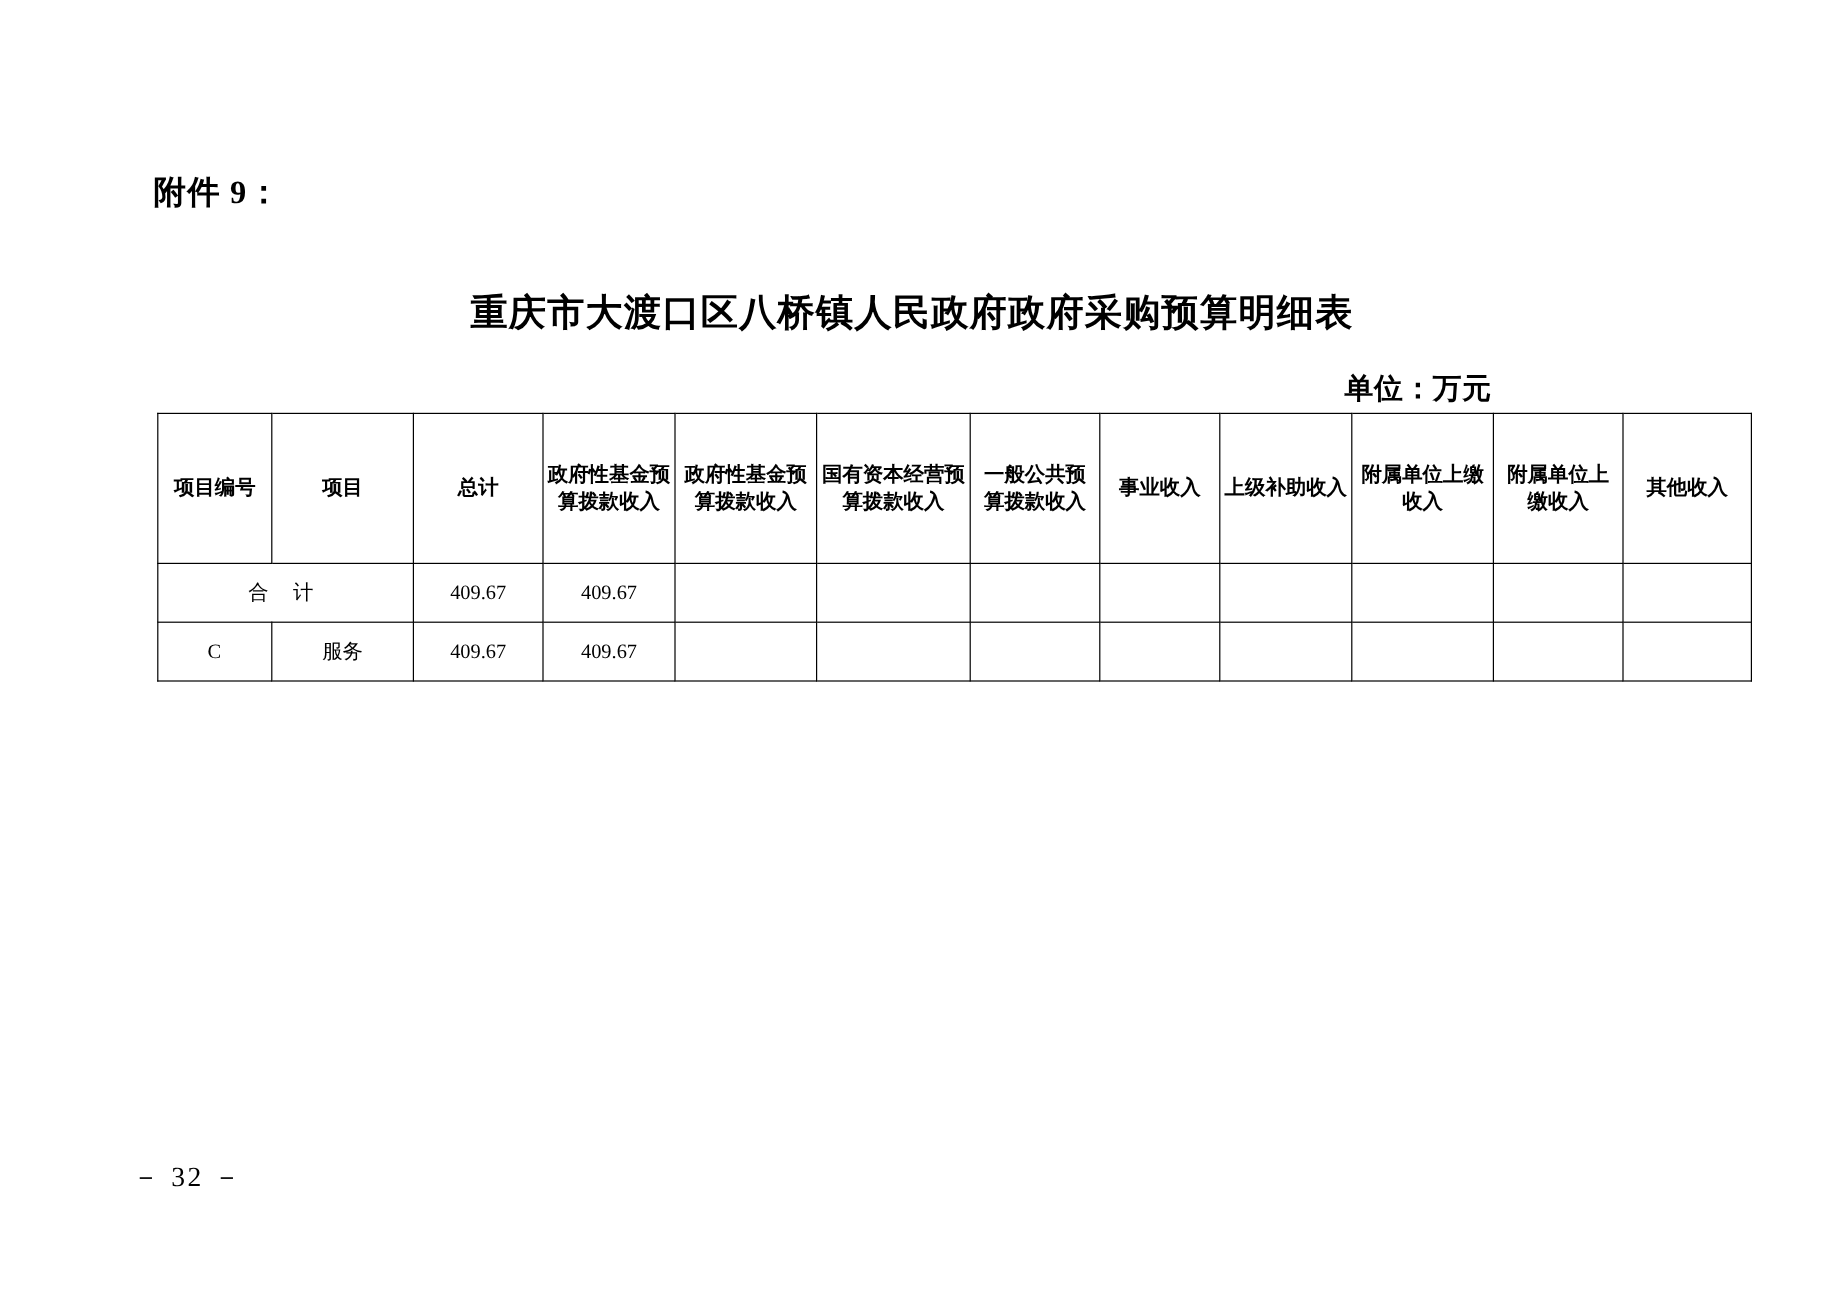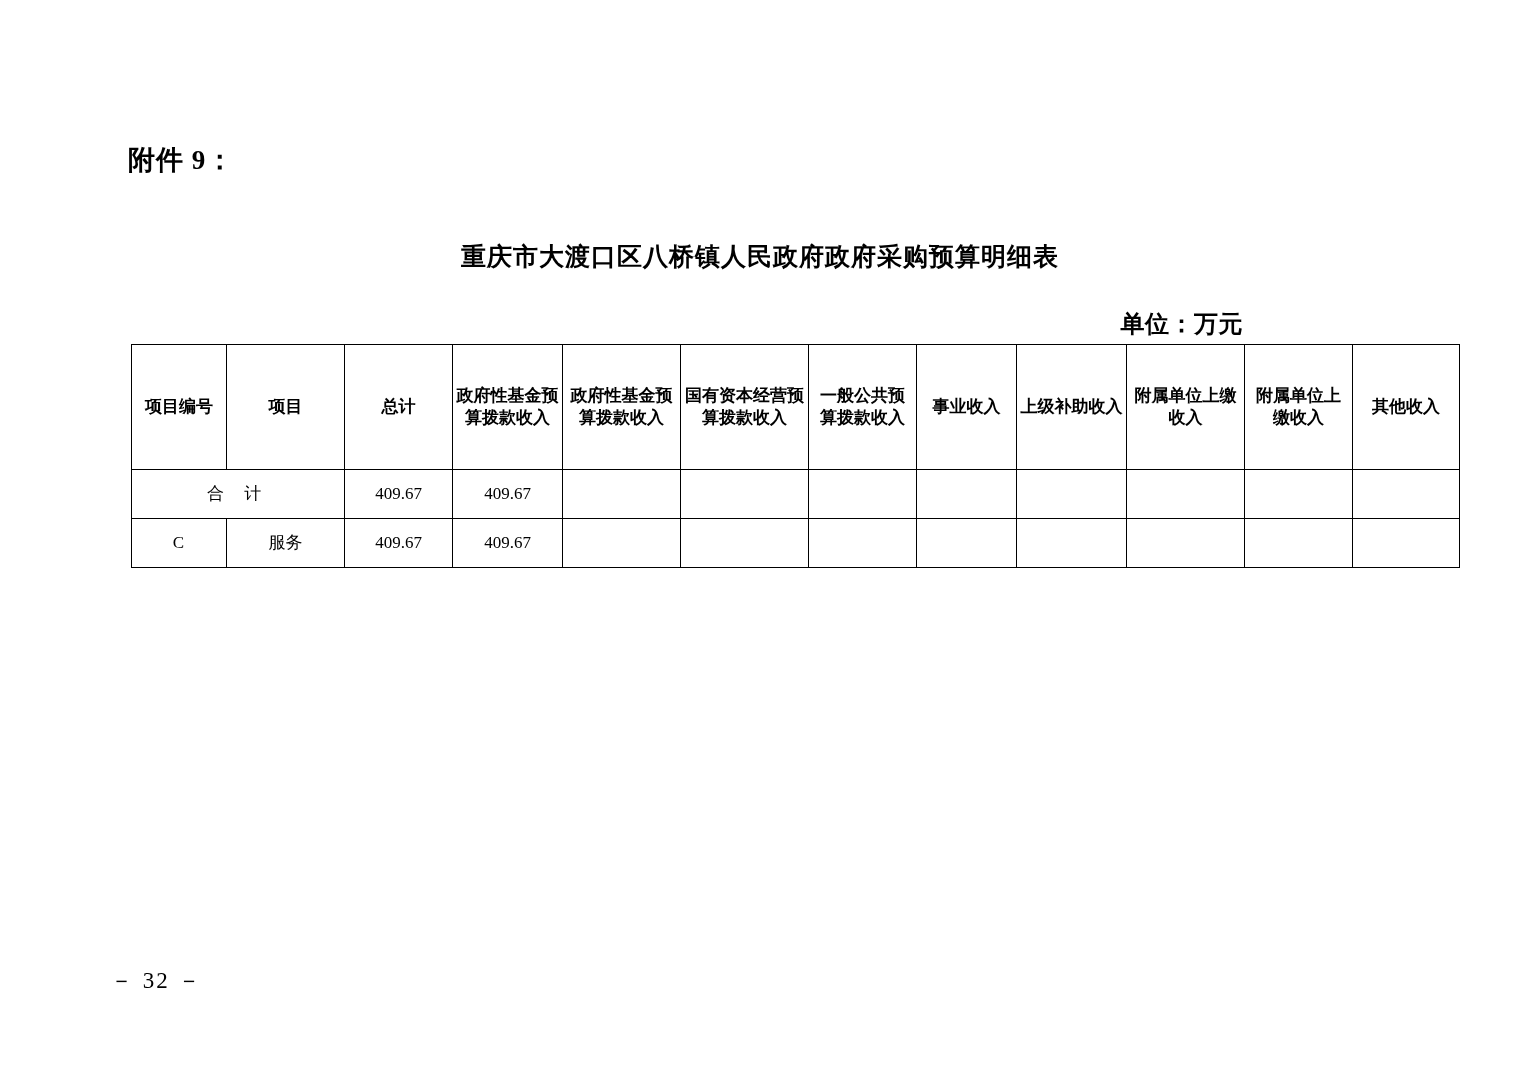--- a/index.html
+++ b/index.html
@@ -29,21 +29,21 @@
     font-weight: bold;
     letter-spacing: 1px;
     font-family: "Liberation Serif", "DejaVu Serif", serif;
   }
   .doc-title {
     position: absolute;
     left: 0;
     top: 240px;
     width: 1520px;
     text-align: center;
-    font-size: 25px;
+    font-size: 31px;
     font-weight: bold;
     letter-spacing: 1px;
   }
   .unit-note {
     position: absolute;
     right: 62px;
     top: 308px;
     font-size: 24px;
     font-weight: bold;
     letter-spacing: 0.5px;

